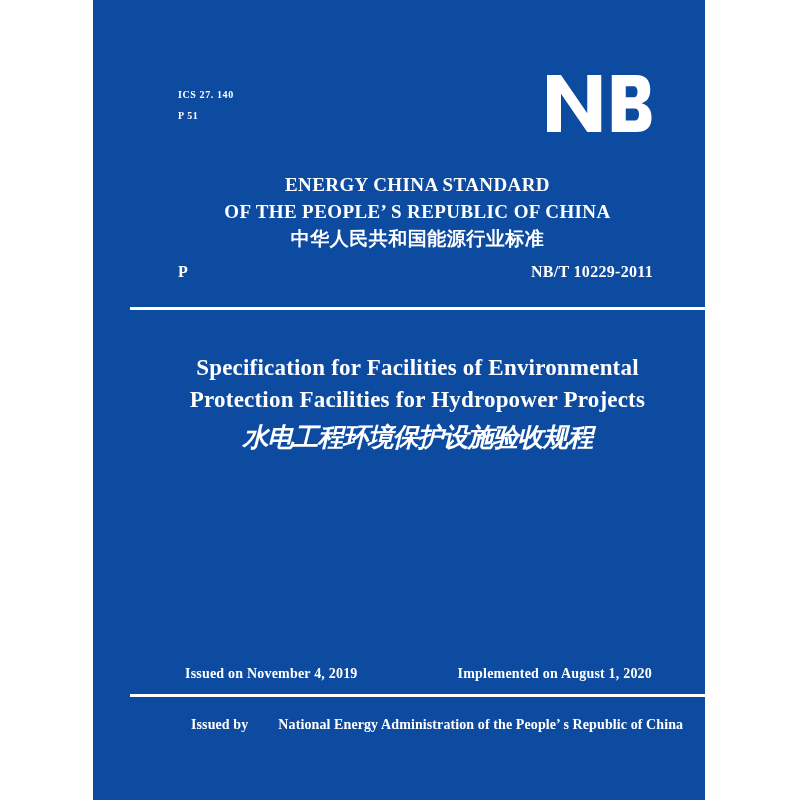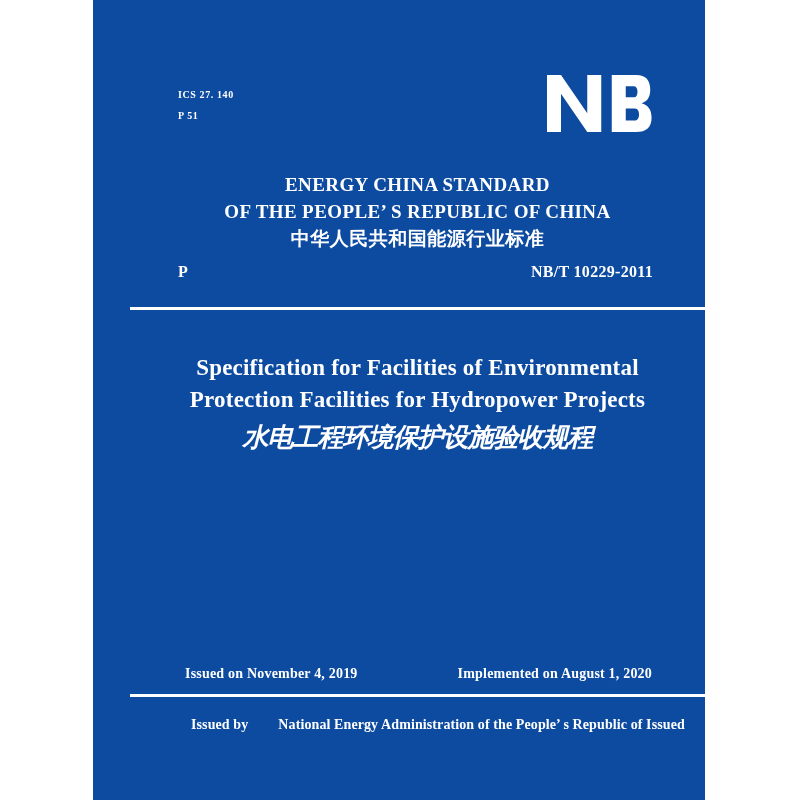--- a/index.html
+++ b/index.html
@@ -171,17 +171,17 @@
 
     <div class="dates-row">
       <span>Issued on November 4, 2019</span>
       <span>Implemented on August 1, 2020</span>
     </div>
 
     <div class="rule rule-bottom"></div>
 
     <div class="issuer-row">
       <span>Issued by</span>
-      <span>National Energy Administration of the People’ s Republic of Issued</span>
+      <span>National Energy Administration of the People’ s Republic of China</span>
     </div>
 
   </div>
 </div>
 
 </body></html>

